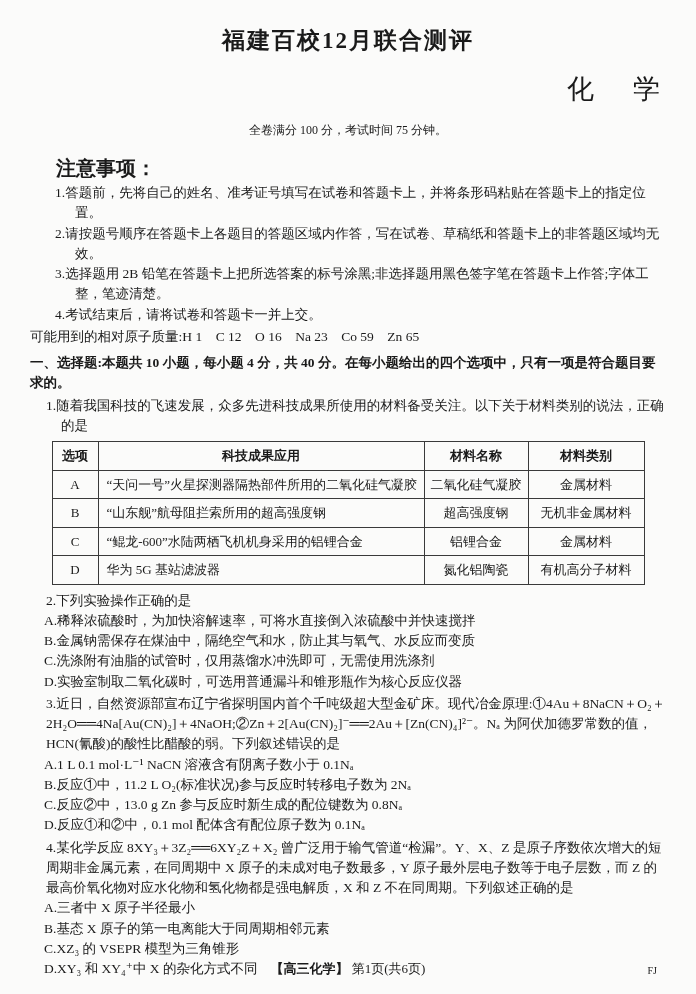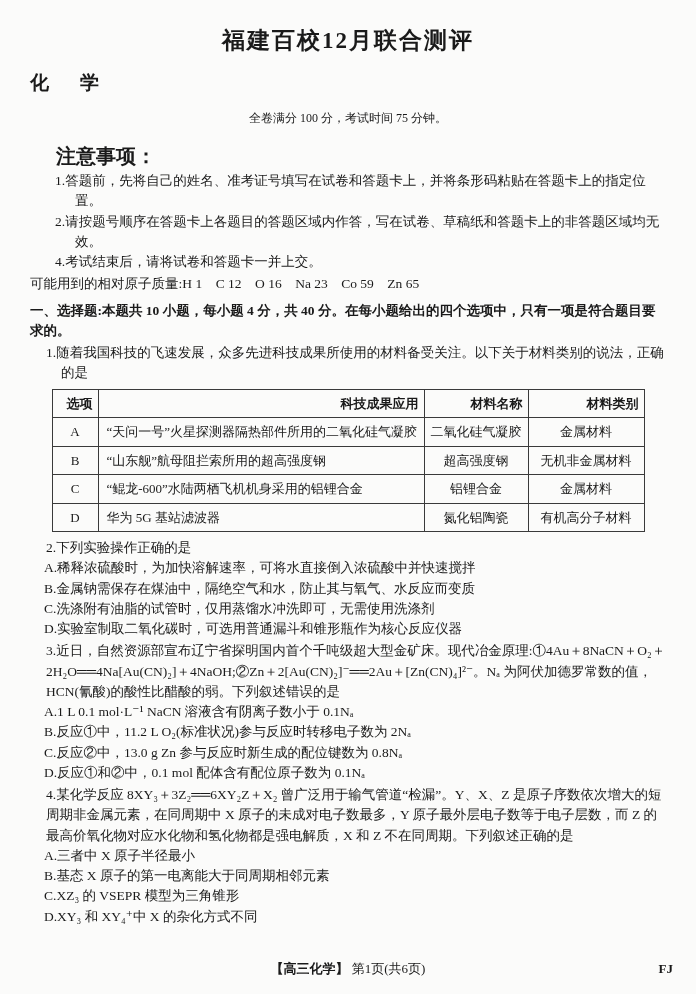--- a/index.html
+++ b/index.html
@@ -17,23 +17,23 @@
     line-height:1.5;
   }
   .title{
     text-align:center;
     font-size:23px;
     font-weight:bold;
     letter-spacing:2px;
     margin-top:8px;
   }
   .subject{
-    text-align:left;
-    font-size:19px;
-    font-weight:bold;
+    text-align:right;
+    font-size:27px;
+    font-weight:normal;
     letter-spacing:6px;
     margin-top:10px;
   }
   .info{
     text-align:center;
     font-size:12px;
     margin-top:12px;
     margin-bottom:14px;
   }
   .notice-heading{
@@ -72,52 +72,52 @@
     table-layout:fixed;
   }
   table.q1-table th,
   table.q1-table td{
     border:1px solid #3a3a3a;
     padding:4px 5px;
     text-align:center;
     overflow:hidden;
     white-space:nowrap;
   }
-  table.q1-table th{font-weight:bold;text-align:right;}
+  table.q1-table th{font-weight:bold;}
   table.q1-table td.app{text-align:left;padding-left:8px;}
   col.c-opt{width:46px;}
   col.c-app{width:326px;}
   col.c-name{width:104px;}
   col.c-cat{width:116px;}
   .footer{
     position:absolute;
     left:0;right:0;bottom:16px;
     text-align:center;
     font-size:13px;
   }
   .footer .book{font-weight:bold;}
   .footer-right{
     position:absolute;
-    right:23px;bottom:16px;
-    font-size:13px;
-    font-weight:bold;
+    right:39px;bottom:16px;
+    font-size:10px;
   }
 </style>
 </head>
 <body>
 
 <div class="page">
 
   <div class="title">福建百校12月联合测评</div>
   <div class="subject">化　学</div>
   <div class="info">全卷满分 100 分，考试时间 75 分钟。</div>
 
   <div class="notice-heading">注意事项：</div>
   <div class="notice-item">1.答题前，先将自己的姓名、准考证号填写在试卷和答题卡上，并将条形码粘贴在答题卡上的指定位置。</div>
   <div class="notice-item">2.请按题号顺序在答题卡上各题目的答题区域内作答，写在试卷、草稿纸和答题卡上的非答题区域均无效。</div>
+  <div class="notice-item">3.选择题用 2B 铅笔在答题卡上把所选答案的标号涂黑;非选择题用黑色签字笔在答题卡上作答;字体工整，笔迹清楚。</div>
   <div class="notice-item">4.考试结束后，请将试卷和答题卡一并上交。</div>
   <div class="atomic">可能用到的相对原子质量:H 1　C 12　O 16　Na 23　Co 59　Zn 65</div>
 
   <div class="section-heading">一、选择题:本题共 10 小题，每小题 4 分，共 40 分。在每小题给出的四个选项中，只有一项是符合题目要求的。</div>
 
   <div class="q-stem hang">1.随着我国科技的飞速发展，众多先进科技成果所使用的材料备受关注。以下关于材料类别的说法，正确的是</div>
 
   <table class="q1-table">
     <colgroup>
       <col class="c-opt">

